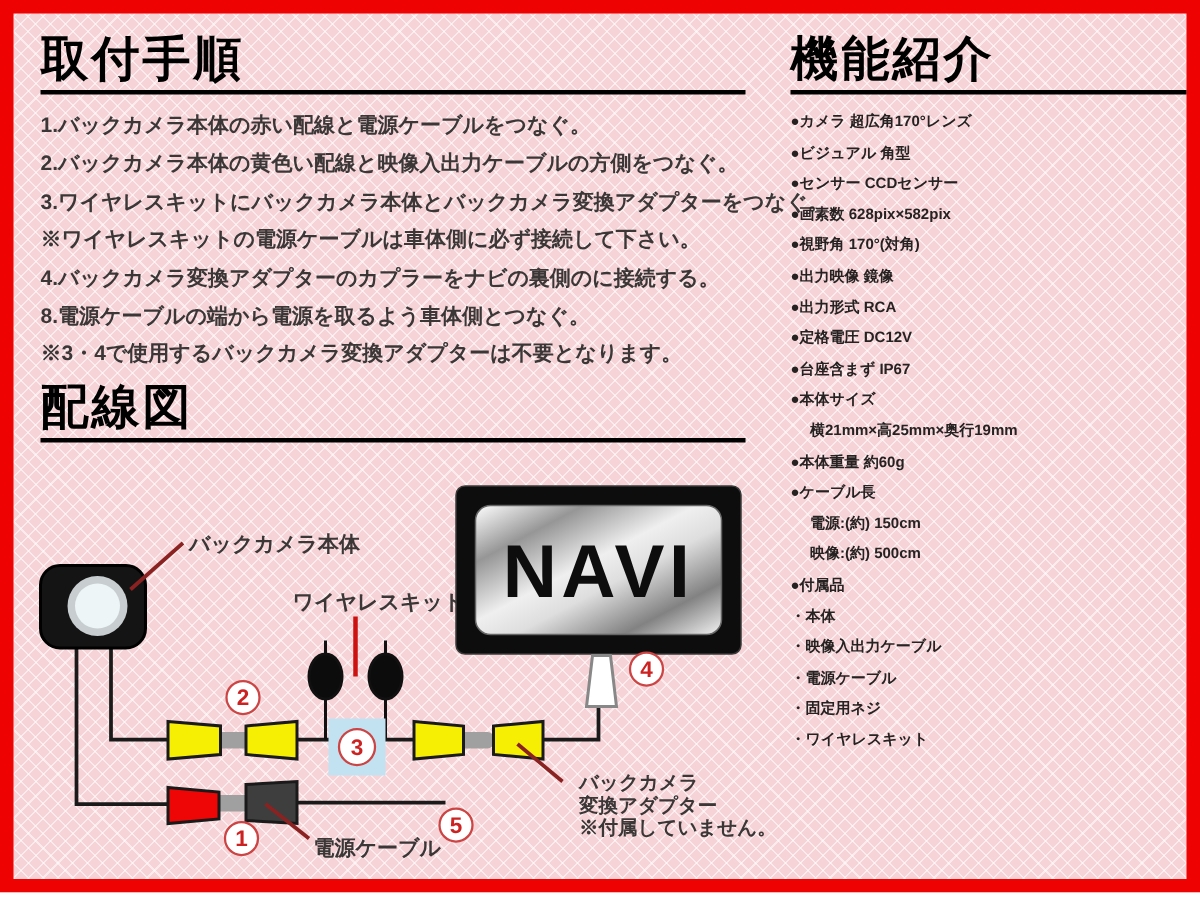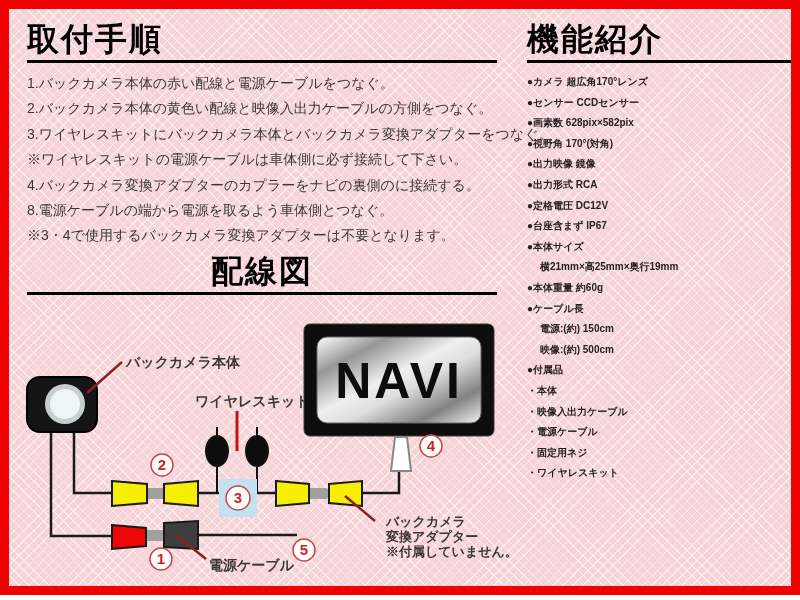--- a/index.html
+++ b/index.html
@@ -14,24 +14,24 @@
   }
   .section-title{
     font-size:32px;font-weight:900;color:#000;letter-spacing:2px;line-height:36px;
     white-space:nowrap;
   }
   .rule{height:3px;background:#000;margin-top:3px;}
   .col-left{position:absolute;left:18px;top:12px;width:470px;}
   .col-right{position:absolute;left:518px;top:12px;width:274px;}
   .steps{margin-top:8px;}
   .step{
-    font-size:14px;font-weight:400;color:#3b3737;line-height:25.4px;
+    font-size:14px;font-weight:700;color:#3b3737;line-height:25.4px;
     white-space:nowrap;
   }
-  .wiring-head{position:absolute;left:18px;top:244px;width:470px;text-align:center;}
+  .wiring-head{position:absolute;left:18px;top:244px;width:470px;}
   .spec-list{margin-top:9px;}
   .spec{
     font-size:10px;font-weight:700;color:#262222;line-height:20.6px;white-space:nowrap;
   }
   .spec.indent{padding-left:13px;}
   .diagram{position:absolute;left:0;top:300px;}
   .svg-label{font:700 14px "Liberation Sans", sans-serif;fill:#3b3737;}
   .svg-label-sm{font:700 13px "Liberation Sans", sans-serif;fill:#3b3737;}
   .badge-num{font:700 15px "Liberation Sans", sans-serif;fill:#cc2222;text-anchor:middle;}
   .navi-text{font:900 50px "Liberation Sans", sans-serif;fill:#0d0d0d;letter-spacing:3px;text-anchor:middle;}
@@ -156,20 +156,21 @@
       <circle cx="295" cy="241" r="11" fill="#fff" stroke="#cc4444" stroke-width="1.5"></circle>
       <text class="badge-num" x="295" y="246">5</text>
     </g>
   </svg>
 
   <div class="col-right">
     <div class="section-title">機能紹介</div>
     <div class="rule"></div>
     <div class="spec-list">
       <div class="spec">●カメラ 超広角170°レンズ</div>
+      <div class="spec">●ビジュアル 角型</div>
       <div class="spec">●センサー CCDセンサー</div>
       <div class="spec">●画素数 628pix×582pix</div>
       <div class="spec">●視野角 170°(対角)</div>
       <div class="spec">●出力映像 鏡像</div>
       <div class="spec">●出力形式 RCA</div>
       <div class="spec">●定格電圧 DC12V</div>
       <div class="spec">●台座含まず IP67</div>
       <div class="spec">●本体サイズ</div>
       <div class="spec indent">横21mm×高25mm×奥行19mm</div>
       <div class="spec">●本体重量 約60g</div>

